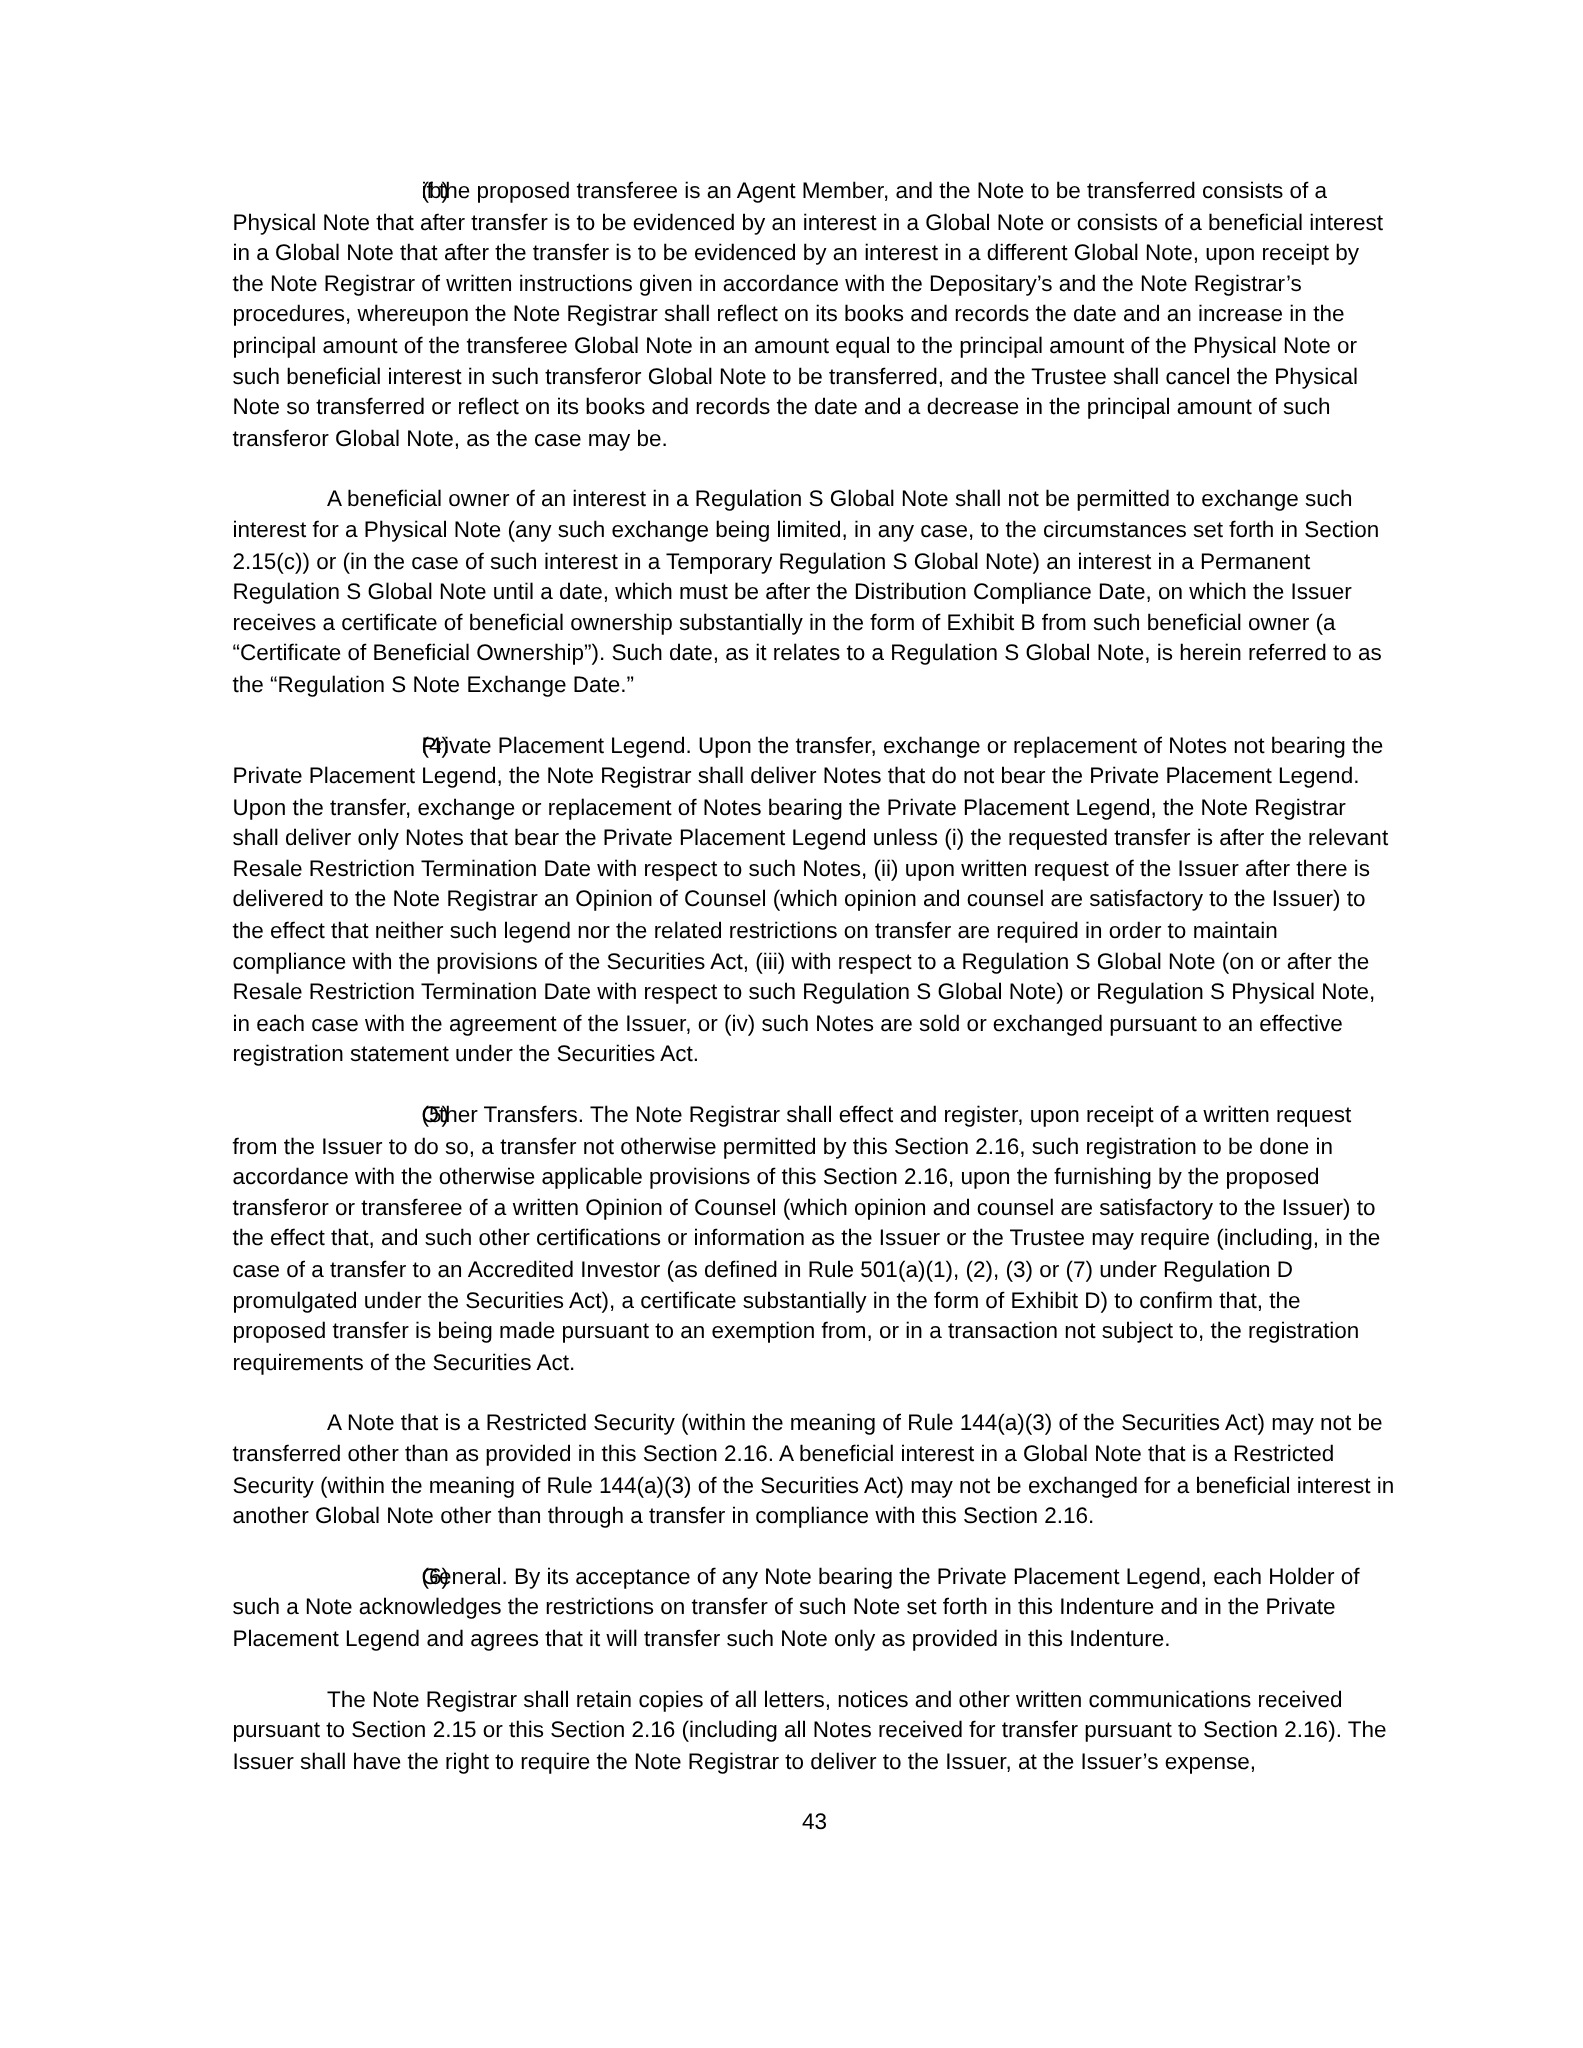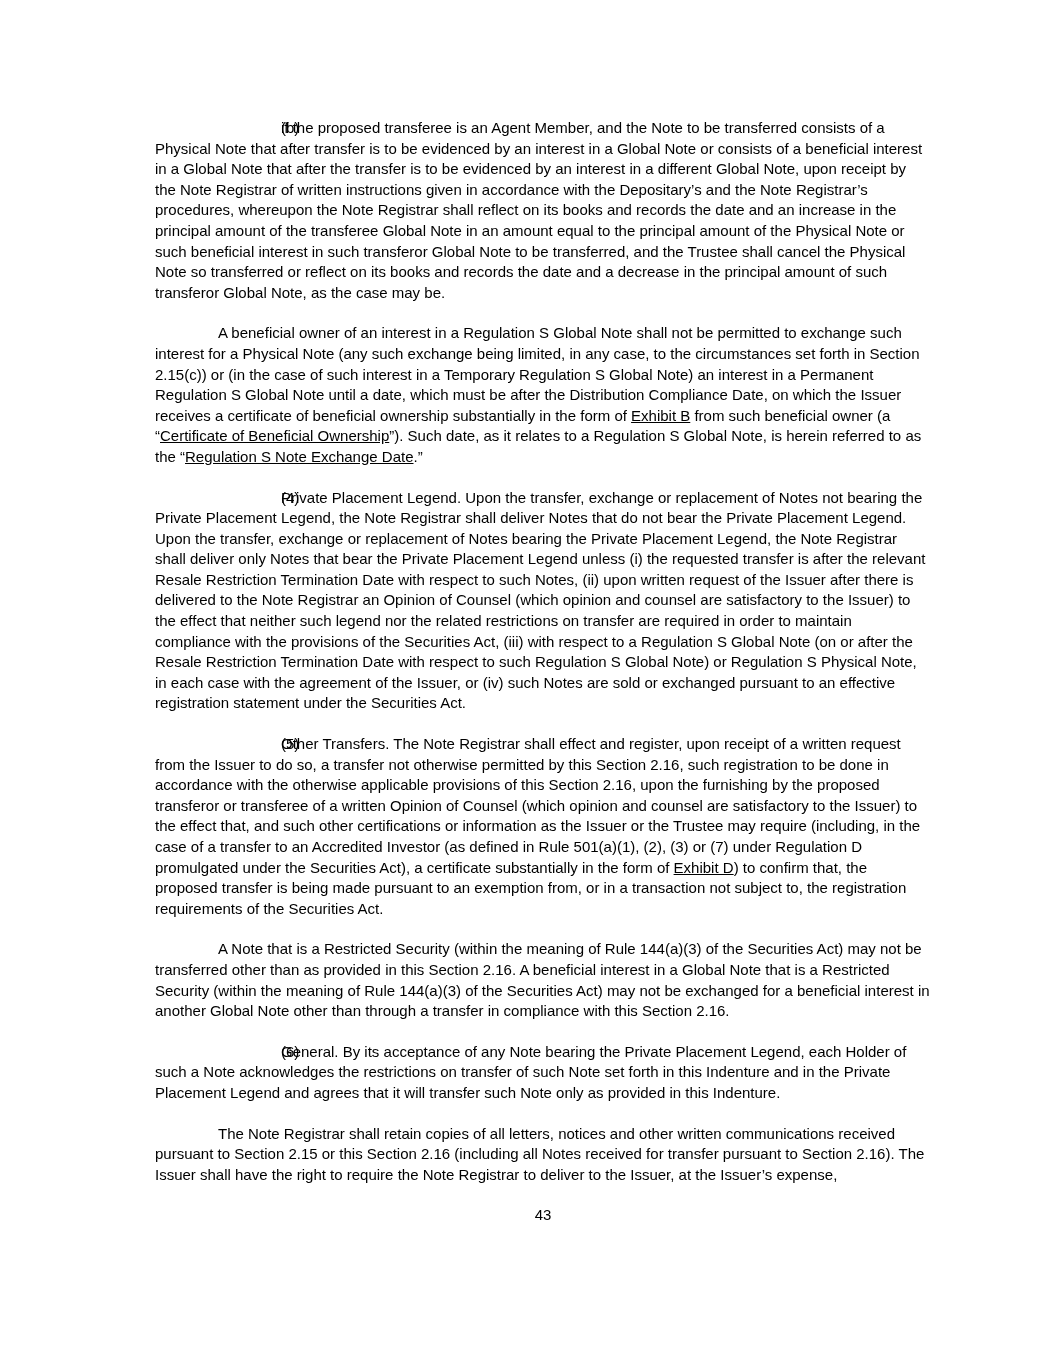--- a/index.html
+++ b/index.html
@@ -20,21 +20,21 @@
     text-align: left;
   }
   .para {
     margin: 0 0 20px 0;
     text-indent: 63px;
   }
   .para-label {
     display: inline-block;
     width: 63px;
   }
-  .u { text-decoration: underline; }
+  .u { }
   .page-number {
     text-align: center;
     margin-top: 12px;
   }
 </style>
 </head>
 <body>
 
 <div class="page">
   <div class="doc-body">

